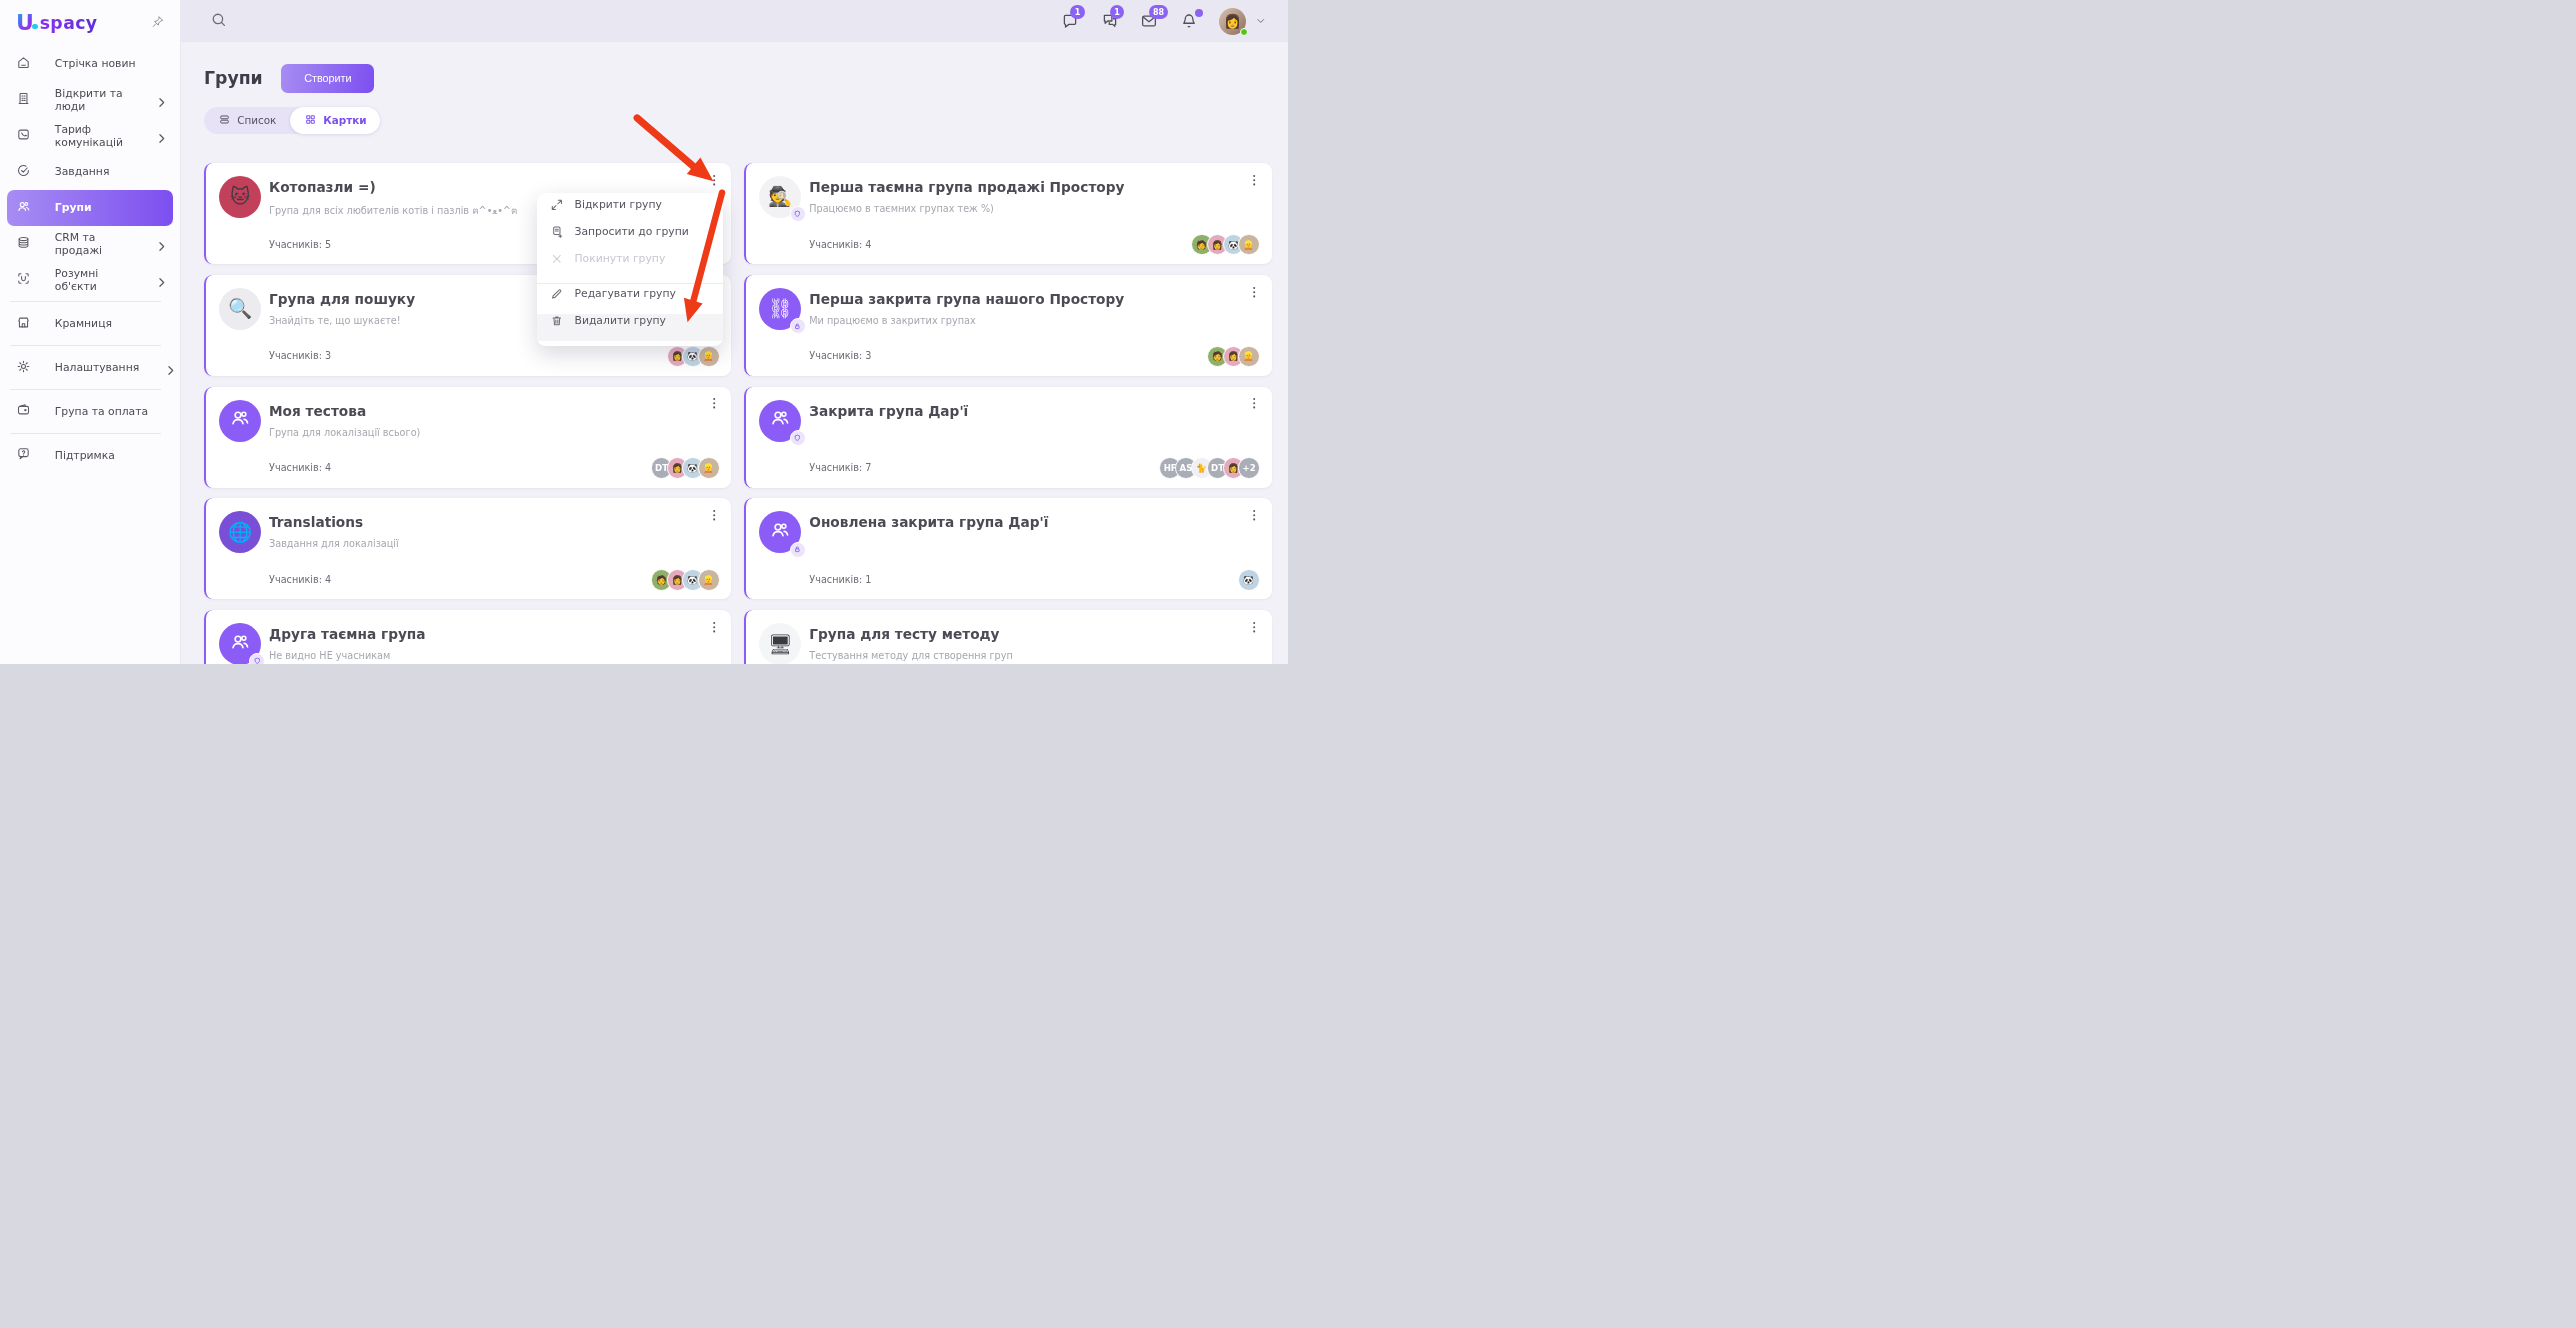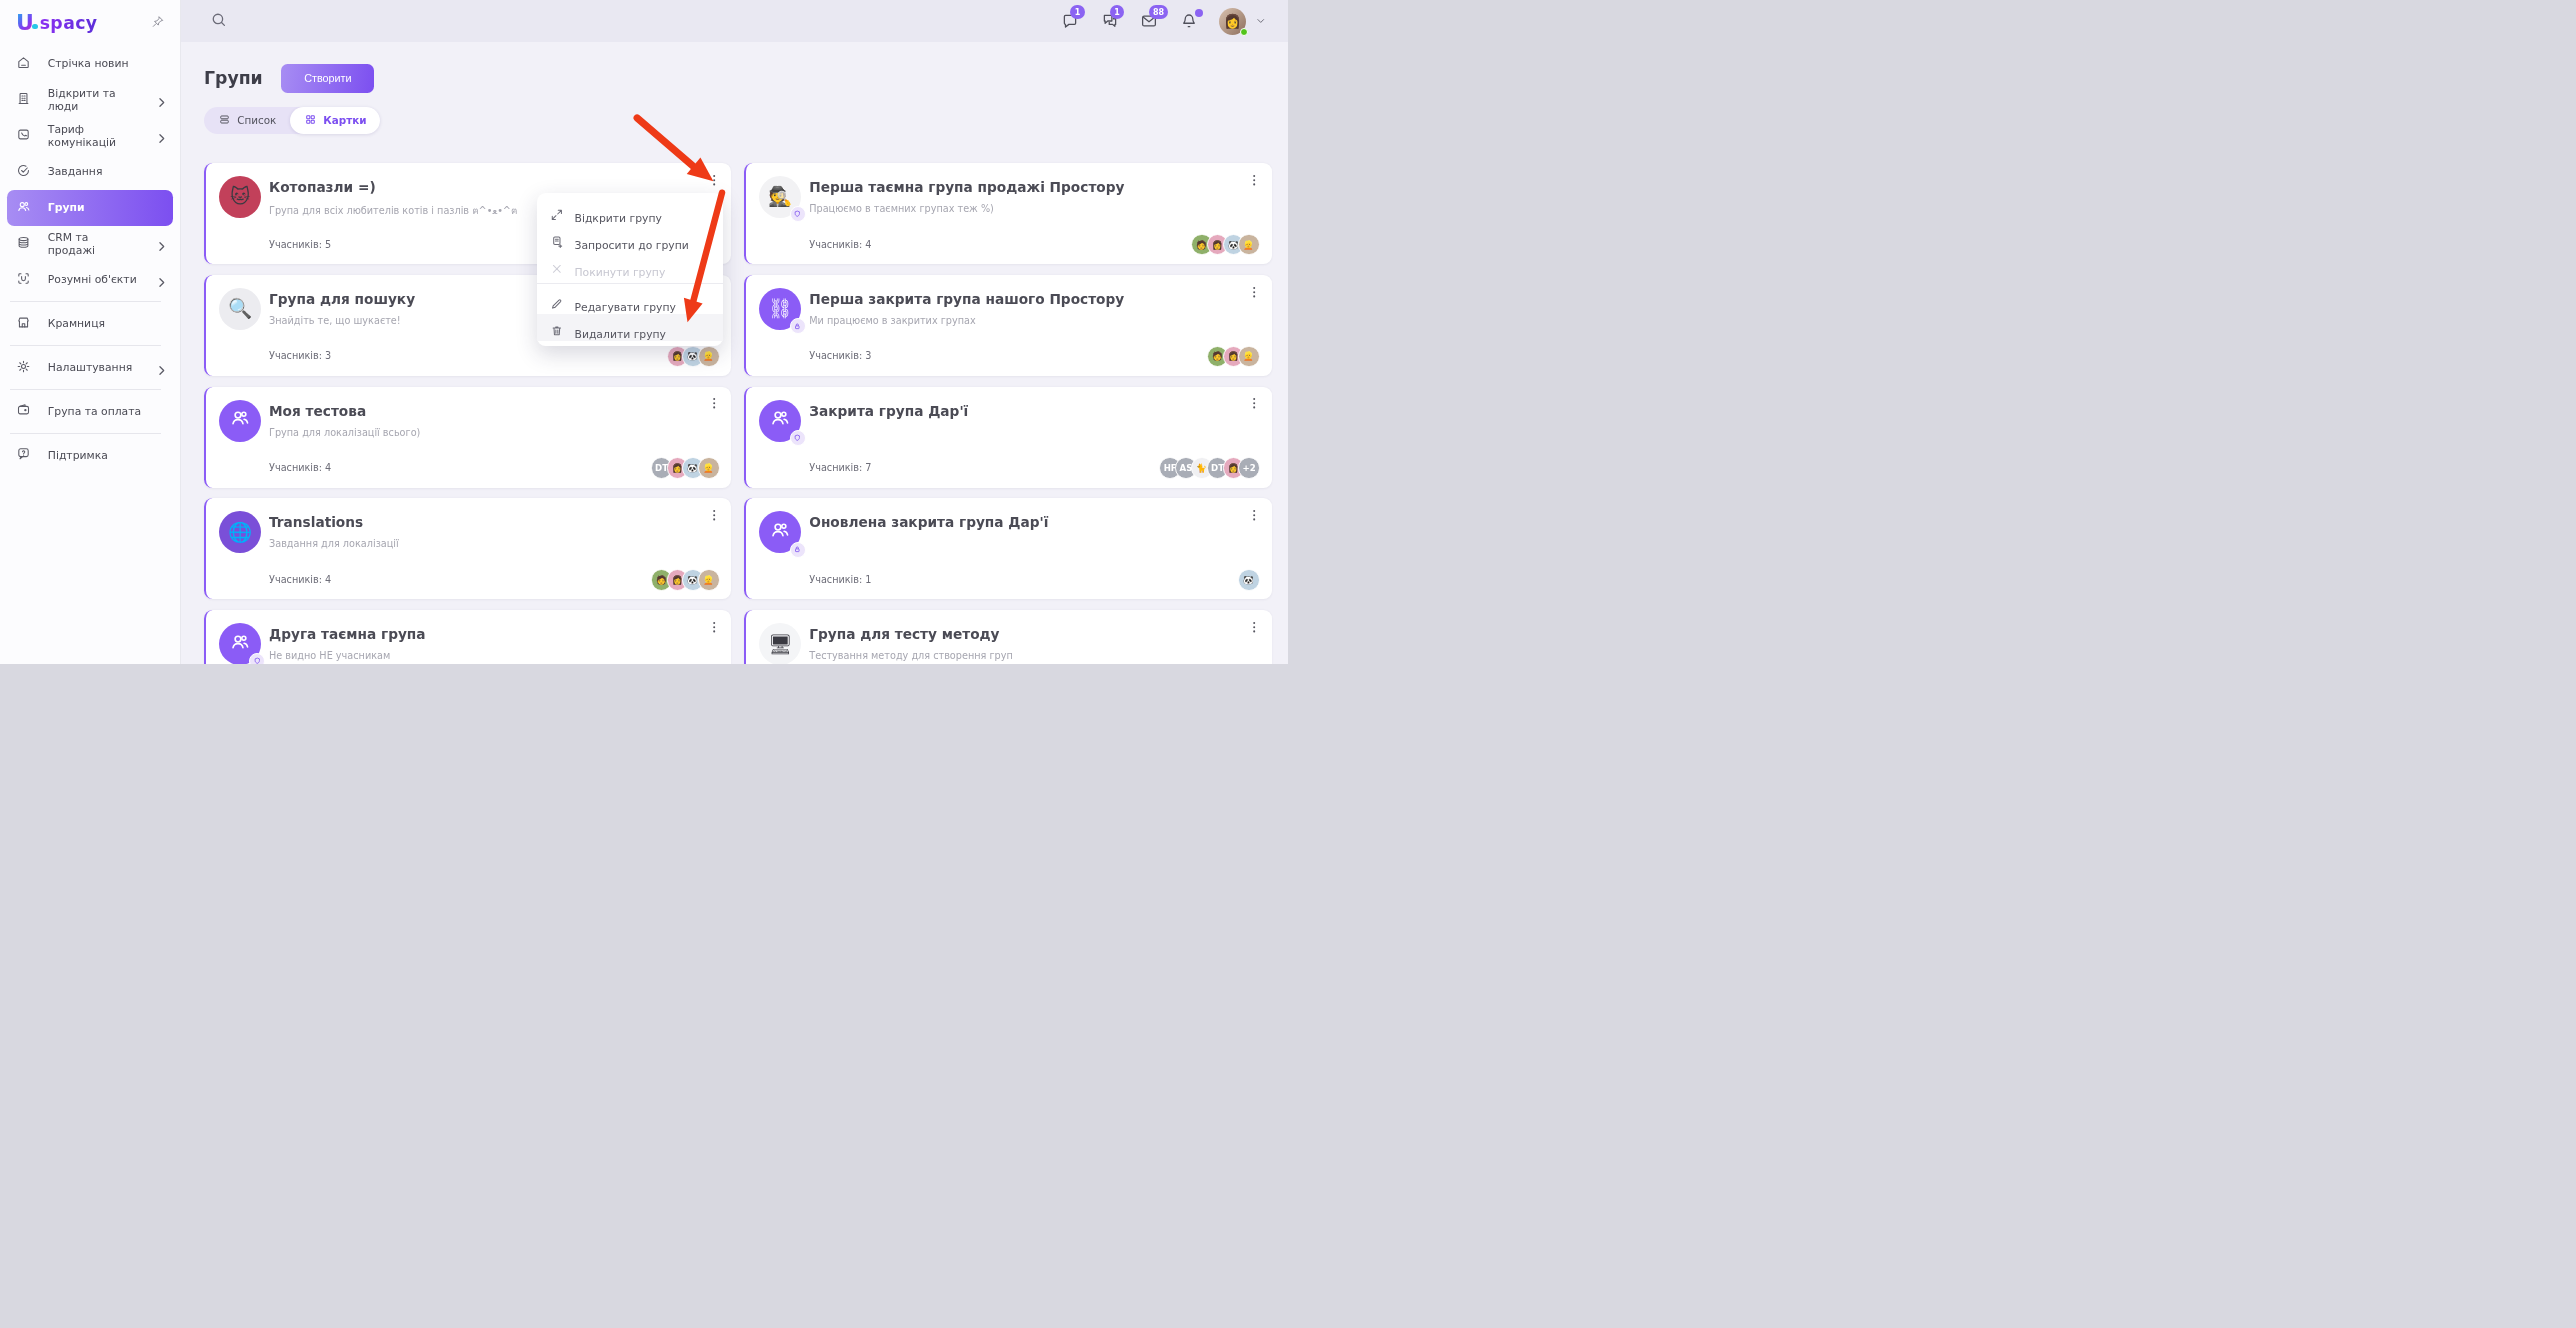--- a/index.html
+++ b/index.html
@@ -14,21 +14,21 @@
   
   .sidebar{position:absolute;left:0;top:0;width:181px;height:100%;background:var(--sidebar-bg);border-right:0.7px solid #e8e8ee;z-index:10}
   .logo-row{display:flex;align-items:center;justify-content:space-between;height:40px;padding:5.8px 14.4px 0 16px}
   .logo{display:flex;align-items:center;cursor:pointer}
   .logo-u{font-size:22px;font-weight:800;line-height:1;background:linear-gradient(135deg,#2aa7f0 5%,#7b3ff2 55%,#d01fb8 100%);-webkit-background-clip:text;background-clip:text;color:transparent}
   .logo-dot{width:5.8px;height:5.8px;border-radius:50%;background:#27c8e8;margin:7.2px 1.4px 0 -1.4px}
   .logo-text{font-size:17.3px;font-weight:700;letter-spacing:0.4px;background:linear-gradient(90deg,#8b2ff2,#5b2fd8);-webkit-background-clip:text;background-clip:text;color:transparent}
   .pin-btn{border:none;background:transparent;color:#8a8a96;cursor:pointer;padding:1.4px}
   .pin-btn svg{width:13.7px;height:13.7px}
   .nav{padding-top:5.8px}
-  .nav-item{display:flex;align-items:center;gap:17px;height:36px;padding:0 8.6px;margin:0 7.2px;border-radius:7.2px;color:#4a4a54;font-size:10.8px;cursor:pointer}
+  .nav-item{display:flex;align-items:center;gap:24px;height:36px;padding:0 8.6px;margin:0 7.2px;border-radius:7.2px;color:#4a4a54;font-size:10.8px;cursor:pointer}
   .nav-item svg{width:15px;height:15px;color:#5b5b66;flex:none}
   .nav-item .chev{margin-left:auto;width:10px;height:10px;color:#8a8a94}
   .nav-item.active{background:linear-gradient(90deg,var(--accent-2),var(--accent));color:#fff;font-weight:600}
   .nav-item.active svg{color:#fff}
   .nav-divider{height:0.7px;background:#e6e6ec;margin:3.6px 18.7px 3.6px 10px}
 
   
   .main{position:absolute;left:181px;top:0;right:0;bottom:0}
   .topbar{position:absolute;top:0;left:0;right:0;height:42px;background:var(--topbar-bg);display:flex;align-items:center;padding:0 21.6px 0 29px;z-index:5}
   .search-btn{border:none;background:transparent;cursor:pointer;color:#6b6b78;padding:0}
@@ -66,21 +66,21 @@
   .card h3{margin:0;position:absolute;left:63px;top:16px;font-size:13.7px;font-weight:600;color:#4b4b55;white-space:nowrap}
   .card .desc{margin:0;position:absolute;left:63px;top:40px;font-size:9.7px;color:#a6a6b0;white-space:nowrap}
   .card .members{position:absolute;left:63px;bottom:14.4px;font-size:9.7px;color:#6d6d78}
   .dots-btn{position:absolute;top:8.6px;right:7.2px;width:20px;height:20px;border:none;background:transparent;color:#55555f;cursor:pointer;padding:0}
   .dots-btn svg{width:14.4px;height:14.4px}
   .stack{position:absolute;right:11.5px;bottom:8.6px;display:flex}
   .chip{width:21.6px;height:21.6px;border-radius:50%;border:1.4px solid #fff;margin-left:-5.8px;display:flex;align-items:center;justify-content:center;font-size:8.6px;color:#fff;font-weight:600;flex:none}
 
   
   .context-menu{position:absolute;left:537px;top:193px;width:186px;background:#fff;border-radius:8.6px;box-shadow:0 7.2px 21.6px rgba(40,40,80,.18);padding:5px 0;z-index:40}
-  .menu-item{display:flex;align-items:flex-end;gap:10.8px;height:27px;padding:0 13px;font-size:10.8px;color:#55555f;cursor:pointer}
+  .menu-item{display:flex;align-items:flex-start;gap:10.8px;height:27px;padding:0 13px;font-size:10.8px;color:#55555f;cursor:pointer}
   .menu-item svg{width:13.7px;height:13.7px;color:#6b6b76;flex:none}
   .menu-item.disabled{color:#c7c7d1}
   .menu-item.disabled svg{color:#cfcfd8}
   .menu-item.hl{background:var(--menu-hover)}
   .menu-divider{height:0.7px;background:#ebebf0;margin:3.6px 0}
 
   .arrows{position:absolute;inset:0;z-index:60;pointer-events:none}
 </style>
 </head>
 <body>

